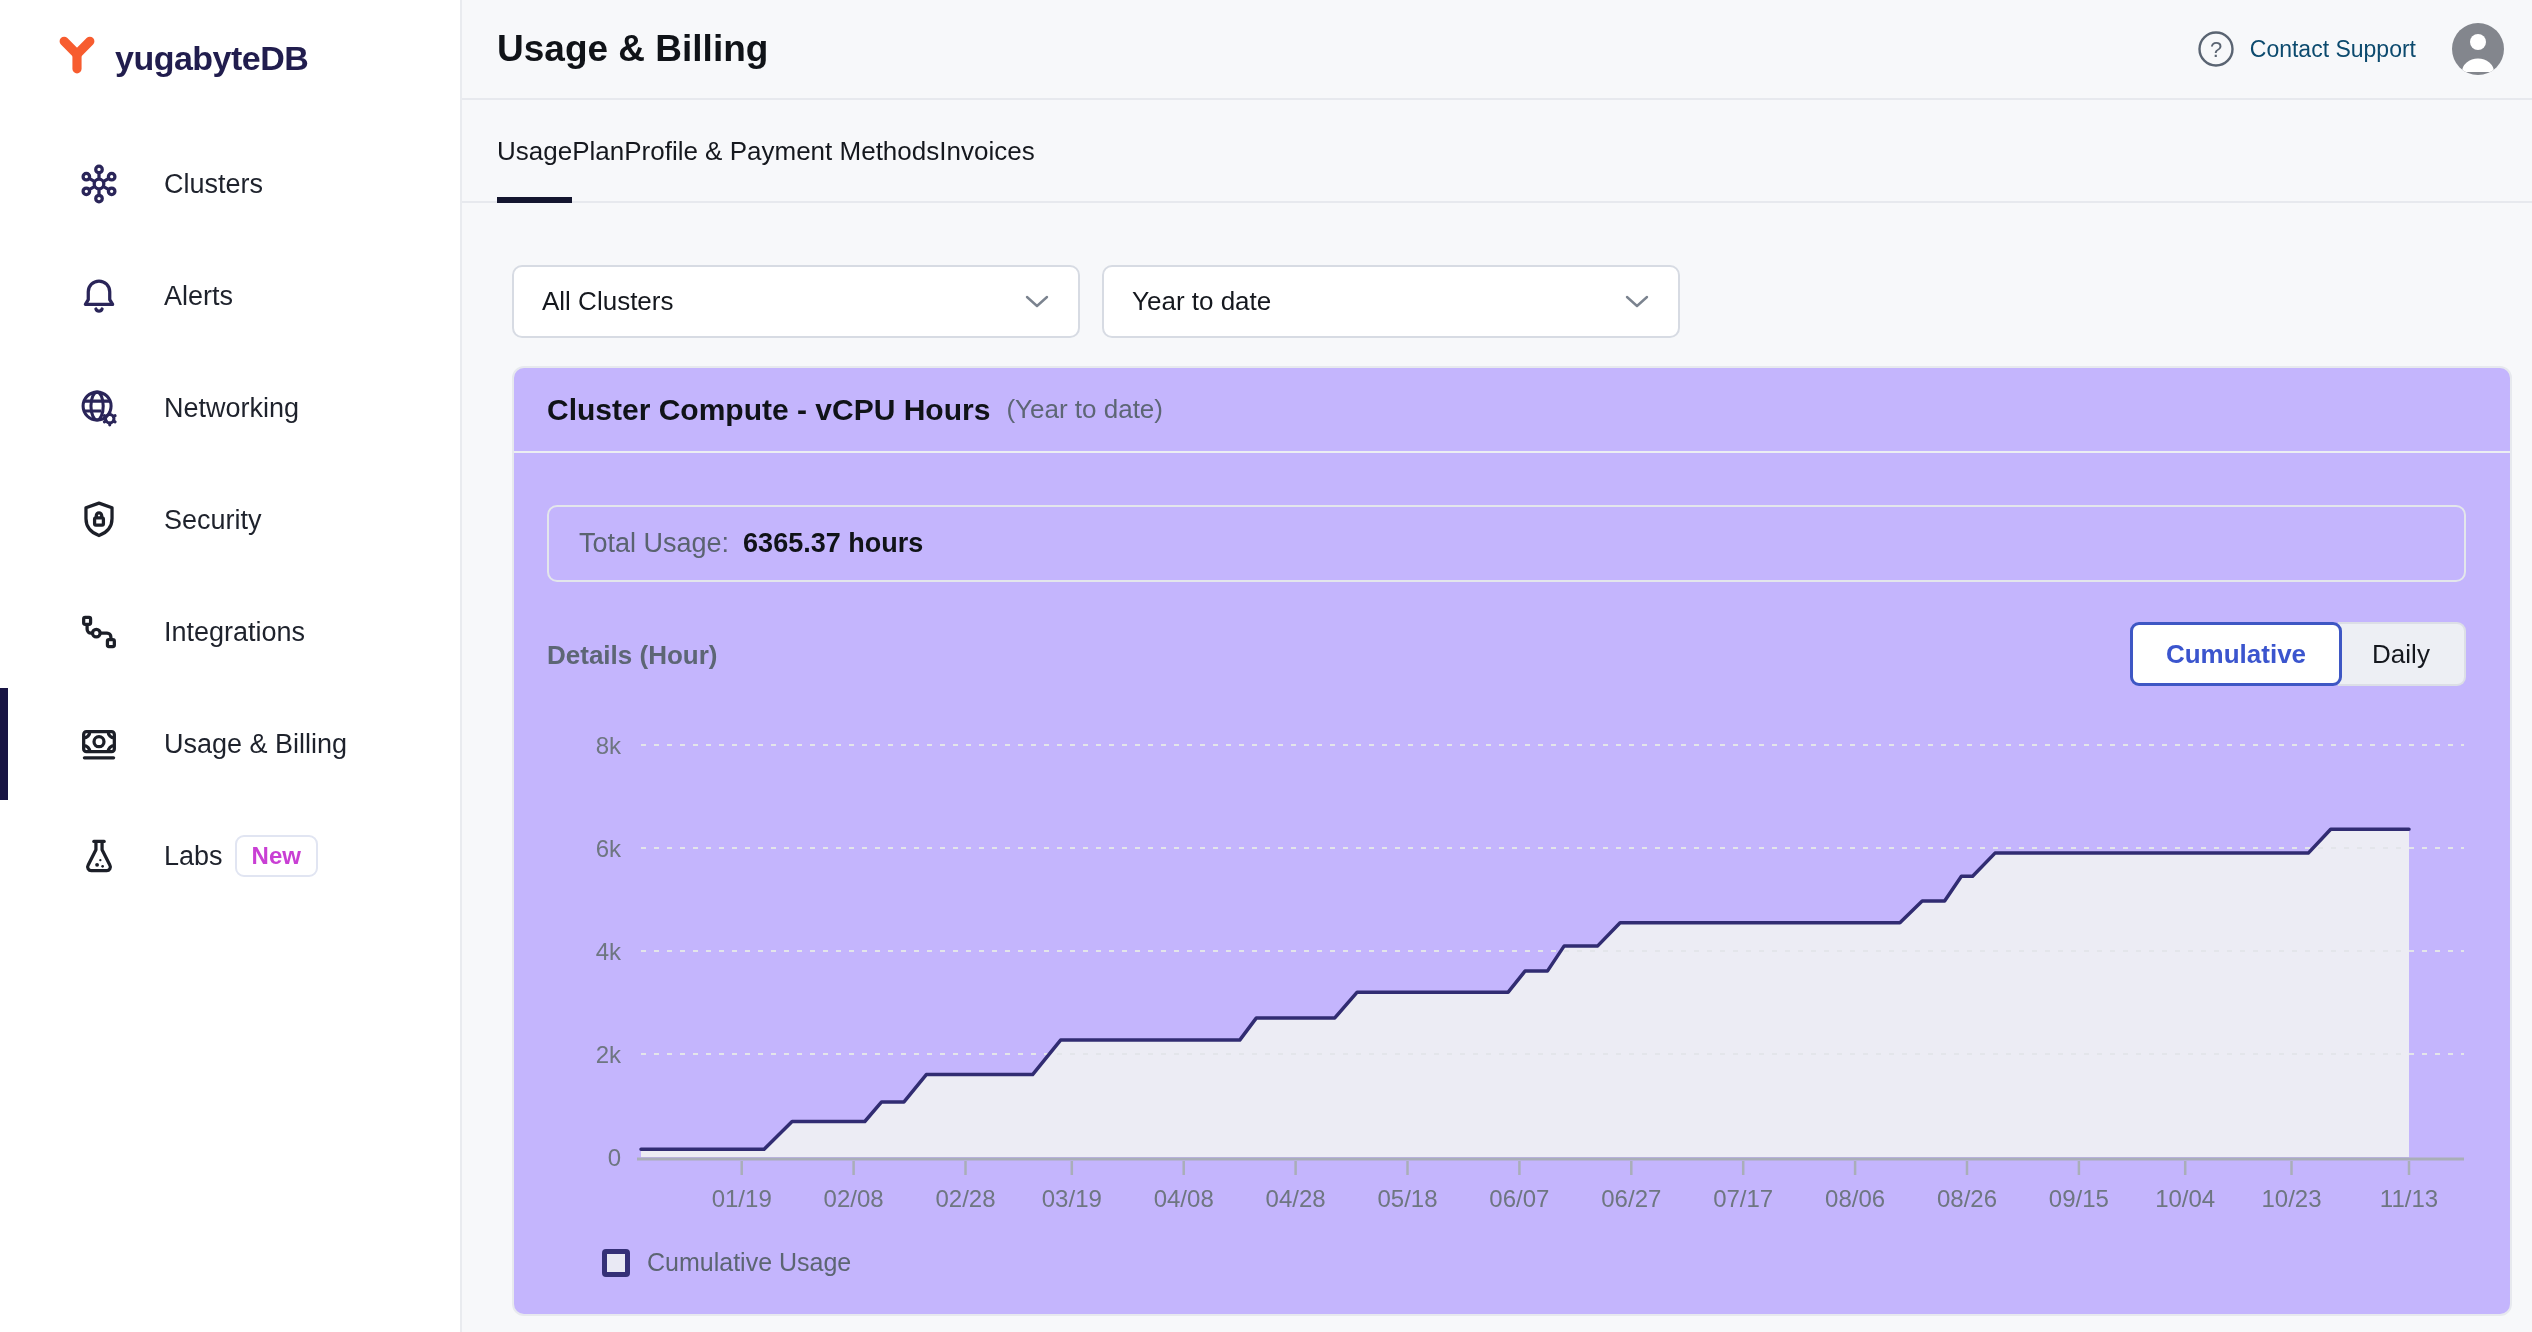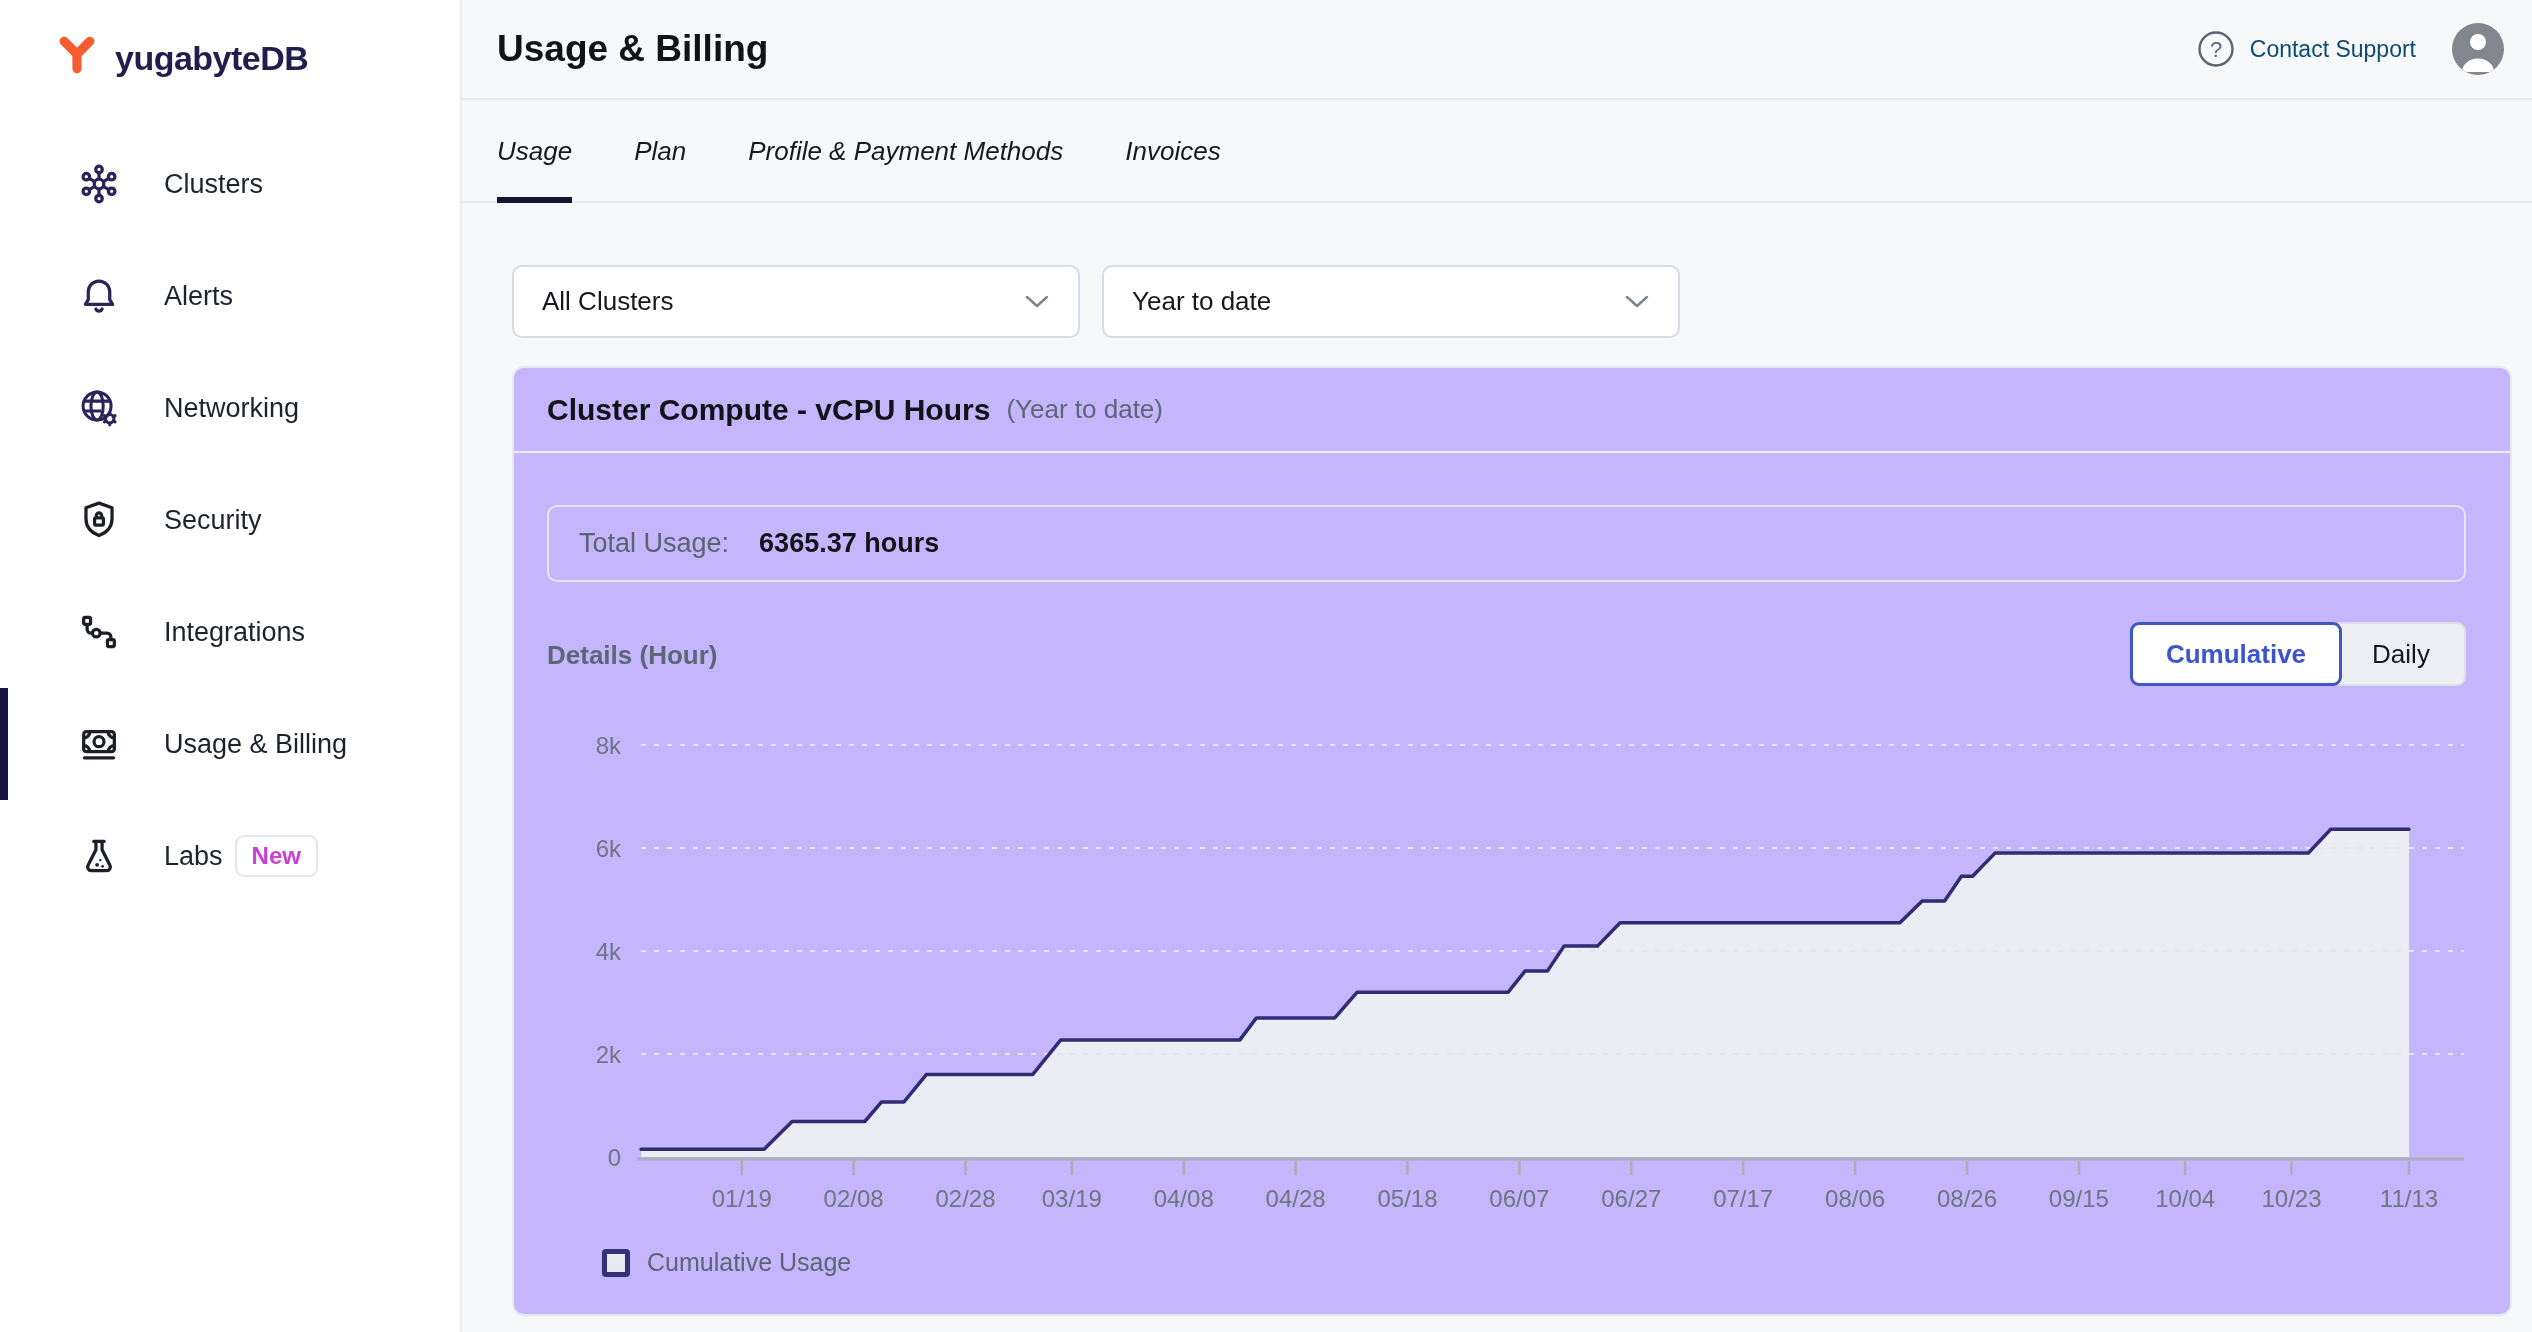--- a/index.html
+++ b/index.html
@@ -26,41 +26,41 @@
   .main { position:absolute; left:462px; top:0; width:2070px; height:1332px; }
   .topbar { height:100px; border-bottom:2px solid #e7e9ee; display:flex;
     align-items:center; justify-content:space-between; padding:0 28px 0 35px; }
   .page-title { font-size:37px; font-weight:700; color:#101318; }
   .top-right { display:flex; align-items:center; gap:36px; }
   .support { display:flex; align-items:center; gap:14px; cursor:pointer; }
   .support span { font-size:23px; color:#0c4a6e; }
   .avatar { width:52px; height:52px; border-radius:50%; background:#83868d;
     overflow:hidden; cursor:pointer; display:flex; align-items:flex-end; justify-content:center; }
 
-  .tabs-row { display:flex; gap:62px; padding:36px 32px 0 35px; border-bottom:2px solid #e7e9ee;font-style:italic; }
+  .tabs-row { display:flex; padding:36px 32px 0 35px; border-bottom:2px solid #e7e9ee; }
   .tab { font-size:26px; color:#15181e; padding-bottom:30px; cursor:pointer; }
   .tab.active { border-bottom:6px solid #14162f; margin-bottom:-2px; font-weight:500; }
 
   .filters { display:flex; gap:22px; margin:62px 0 0 50px; }
   .select { height:73px; background:#fff; border:2px solid #d7dbe3; border-radius:10px;
     display:flex; align-items:center; justify-content:space-between;
     padding:0 28px; font-size:26px; cursor:pointer; }
   .select.w1 { width:578px; } .select.w2 { width:568px; }
 
   
   .card { position:relative; margin:28px 20px 0 50px; height:950px; background:#c4b5fd;
     border:2px solid #e7e9ee; border-radius:12px; }
   .card-head { position:absolute; top:0; left:0; right:0; height:85px;
     border-bottom:2px solid #eceef2; display:flex; align-items:center; padding-left:33px; gap:16px; }
   .card-title { font-size:30px; font-weight:700; color:#101318; }
   .card-sub { font-size:26px; color:#5d6675; }
   .total-box { position:absolute; top:137px; left:33px; right:44px; height:77px;
     border:2px solid #e3e6eb; border-radius:10px; display:flex; align-items:center; padding-left:30px; }
   .total-label { font-size:27px; color:#5a6370; }
-  .total-value { font-size:27px; font-weight:700; color:#101318; margin-left:30px; }
+  .total-value { font-size:27px; font-weight:700; color:#101318; margin-left:14px; }
   .details-label { position:absolute; top:272px; left:33px; font-size:26px; font-weight:600; color:#5d6675; }
   .toggle { position:absolute; top:254px; right:44px; display:flex; }
   .tbtn { font-family:"Liberation Sans", sans-serif; font-size:26px; height:64px; cursor:pointer; }
   .tbtn.cum { width:212px; background:#fff; color:#3b55ce; font-weight:700;
     border:3px solid #3e57c4; border-radius:9px; z-index:1; }
   .tbtn.daily { width:128px; background:#edeff4; color:#15181e;
     border:2px solid #dcdfe6; border-left:none; border-radius:0 9px 9px 0; margin-left:-4px; }
   #chart { position:absolute; top:337px; left:50px; width:1920px; height:530px; }
   .axis-label { font-family:"Liberation Sans", sans-serif; font-size:24px; fill:#6e7681; }
   .legend { position:absolute; top:880px; left:88px; display:flex; align-items:center; gap:17px; cursor:pointer; }

